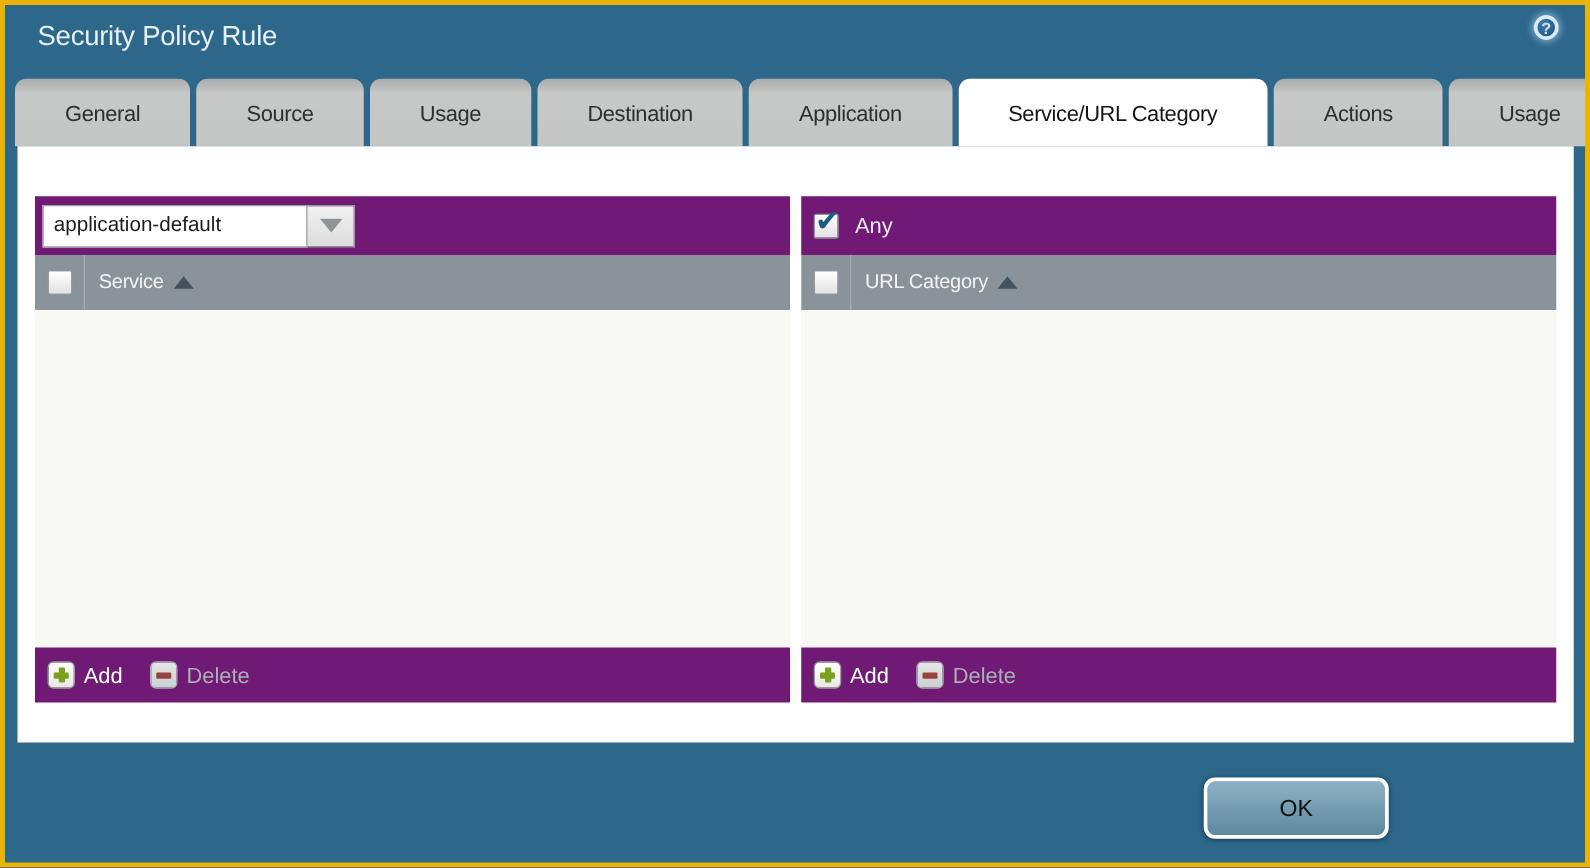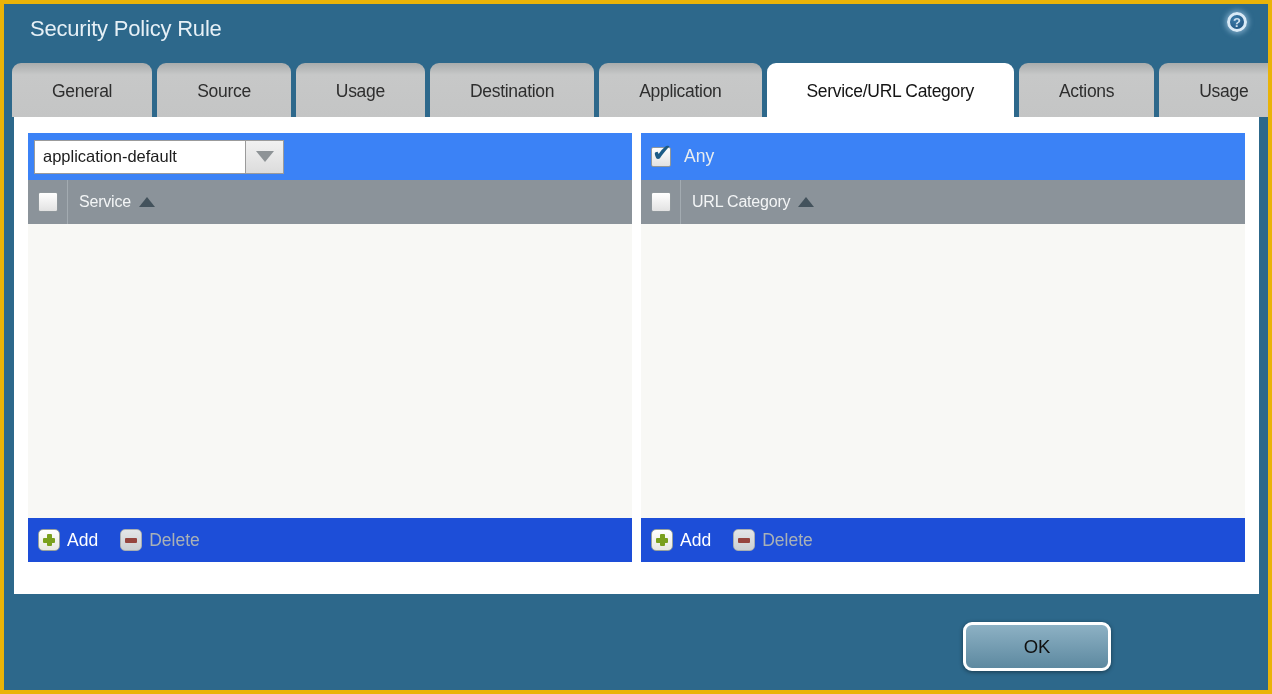--- a/index.html
+++ b/index.html
@@ -45,24 +45,24 @@
   
   .content {
     position: absolute; left: 10px; top: 113px;
     width: 1245px; height: 477px;
     background: #ffffff;
   }
   .panel { position: absolute; top: 16px; width: 604px; height: 429px; display: flex; flex-direction: column; }
   .panel-service { left: 14px; }
   .panel-url { left: 627px; }
 
-  .p-top { height: 47px; background: #3b82f6; display: flex; align-items: center; flex: none; }
+  .p-top { height: 47px; background: #701a75; display: flex; align-items: center; flex: none; margin-top: 24px; }
   .p-colhead { height: 44px; background: #8b939a; display: flex; align-items: center; flex: none; }
   .p-body { flex: 1; background: #f8f8f5; }
-  .p-footer { height: 44px; background: #1d4ed8; display: flex; align-items: center; padding-left: 10px; flex: none; }
+  .p-footer { height: 44px; background: #701a75; display: flex; align-items: center; padding-left: 10px; flex: none; }
 
   
   .combo { display: flex; margin-left: 6px; height: 34px; }
   .combo input {
     width: 212px; height: 34px; border: 1px solid #9b9b9b;
     font-family: "Liberation Sans", sans-serif;
     font-size: 16.5px; color: #1c1c1c; padding: 0 8px; outline: none;
   }
   .combo-btn {
     width: 38px; height: 34px;

